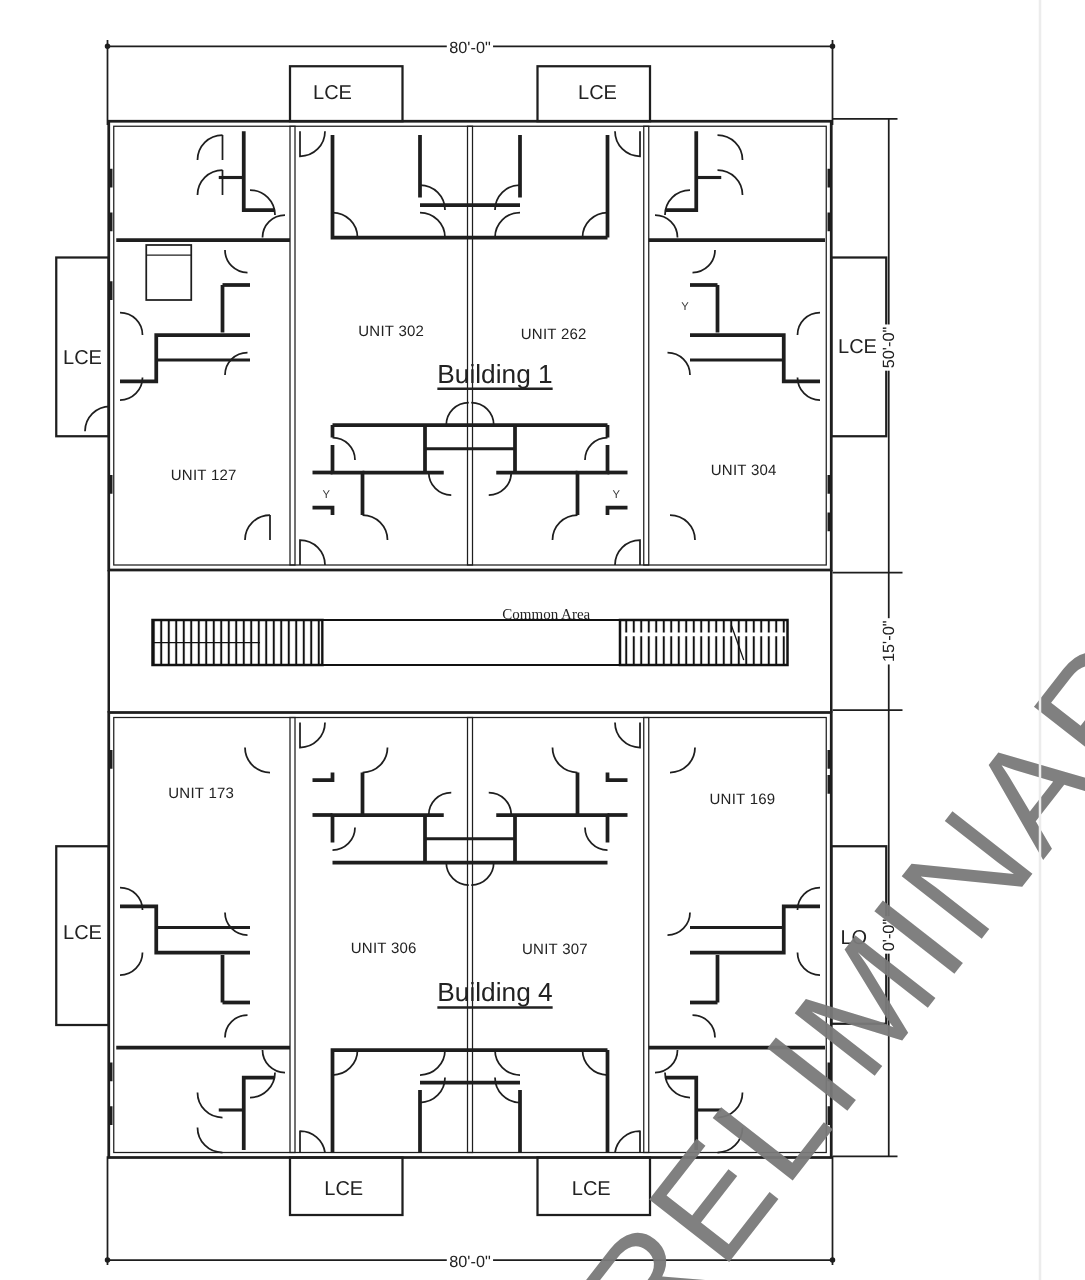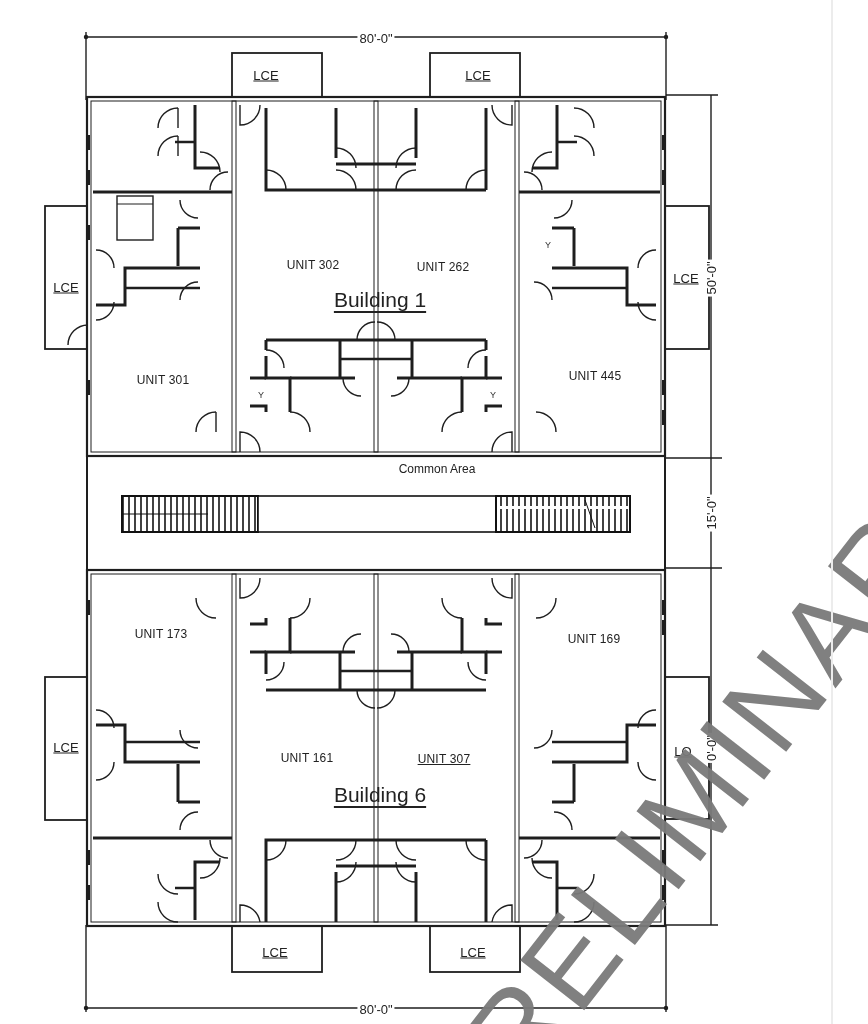--- a/index.html
+++ b/index.html
@@ -1,22 +1,22 @@
 <!DOCTYPE html>
 <html><head>
 <meta charset="utf-8">
 <style>
   html,body{margin:0;padding:0;background:#ffffff;}
   body{width:868px;height:1024px;position:relative;overflow:hidden;font-family:"Liberation Sans",sans-serif;}
   .page{position:absolute;left:0;top:0;width:868px;height:1024px;}
   svg{position:absolute;left:0;top:0;}
   .lbl{position:absolute;font-family:"Liberation Sans",sans-serif;color:#222;white-space:nowrap;transform:translate(-50%,-50%);}
   .unit{font-size:12px;letter-spacing:0.2px;}
-  .bldg{font-size:21px;text-decoration:underline;text-underline-offset:4px;}
-  .lce{font-size:13px;text-decoration:underline;}
+  .bldg{font-size:21px;text-decoration:underline;text-underline-offset:4px;margin-left:16px;}
+  .lce{font-size:16px;}
   .dim{font-size:13px;background:#fff;padding:0 2px;}
   .dimv{font-size:13px;background:#fff;padding:0 2px;transform:translate(-50%,-50%) rotate(-90deg);}
   .common{font-size:12px;}
   .wm{position:absolute;font-family:"Liberation Sans",sans-serif;font-size:118px;font-weight:normal;color:#7a7a7a;letter-spacing:4px;transform-origin:left center;white-space:nowrap;opacity:0.95;}
   .rightedge{position:absolute;left:831px;top:0;width:2px;height:1024px;background:#ececec;}
 </style>
 </head>
 <body>
 
 <div class="page">
@@ -279,30 +279,30 @@
 
 <div class="lbl lce" style="left:266px;top:75px;">LCE</div>
 <div class="lbl lce" style="left:478px;top:75px;">LCE</div>
 <div class="lbl lce" style="left:66px;top:287px;">LCE</div>
 <div class="lbl lce" style="left:686px;top:278px;">LCE</div>
 <div class="lbl lce" style="left:66px;top:747px;">LCE</div>
 <div class="lbl lce" style="left:275px;top:952px;">LCE</div>
 <div class="lbl lce" style="left:473px;top:952px;">LCE</div>
 <div class="lbl lce" style="left:683px;top:751px;">LO</div>
 
-<div class="lbl unit" style="left:163px;top:380px;">UNIT 301</div>
+<div class="lbl unit" style="left:163px;top:380px;">UNIT 127</div>
 <div class="lbl unit" style="left:313px;top:265px;">UNIT 302</div>
 <div class="lbl unit" style="left:443px;top:267px;">UNIT 262</div>
-<div class="lbl unit" style="left:595px;top:376px;">UNIT 445</div>
+<div class="lbl unit" style="left:595px;top:376px;">UNIT 304</div>
 <div class="lbl unit" style="left:161px;top:634px;">UNIT 173</div>
-<div class="lbl unit" style="left:307px;top:758px;">UNIT 161</div>
-<div class="lbl unit" style="left:444px;top:759px;text-decoration:underline;">UNIT 307</div>
+<div class="lbl unit" style="left:307px;top:758px;">UNIT 306</div>
+<div class="lbl unit" style="left:444px;top:759px;">UNIT 307</div>
 <div class="lbl unit" style="left:594px;top:639px;">UNIT 169</div>
 
 <div class="lbl bldg" style="left:380px;top:300px;">Building 1</div>
-<div class="lbl bldg" style="left:380px;top:795px;">Building 6</div>
-
-<div class="lbl common" style="left:437px;top:469px;">Common Area</div>
+<div class="lbl bldg" style="left:380px;top:795px;">Building 4</div>
+
+<div class="lbl common" style="left:437px;top:492px;font-family:Liberation Serif, serif;">Common Area</div>
 
 <div class="wm" style="left:440px;top:1060px;transform:rotate(-52deg);">PRELIMINARY</div>
 
 <div class="rightedge"></div>
 </div>
 
 </body></html>

